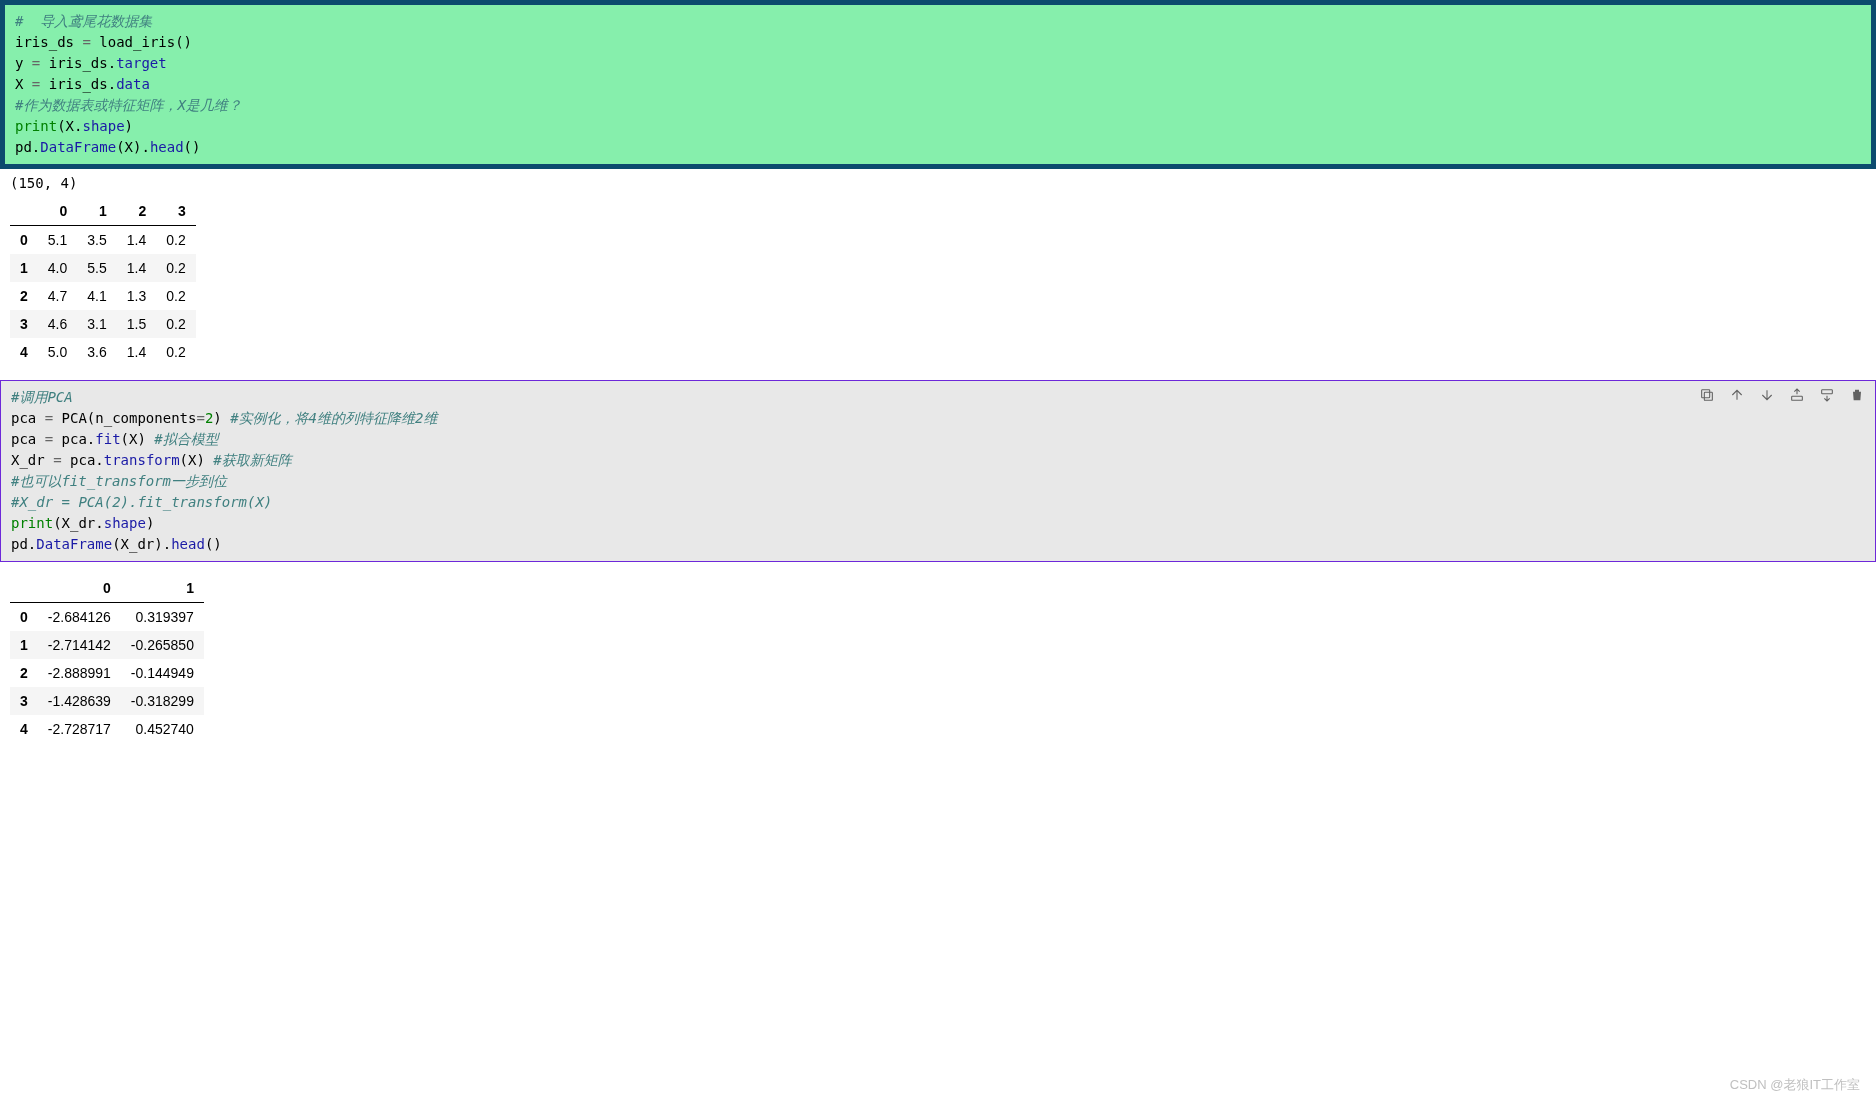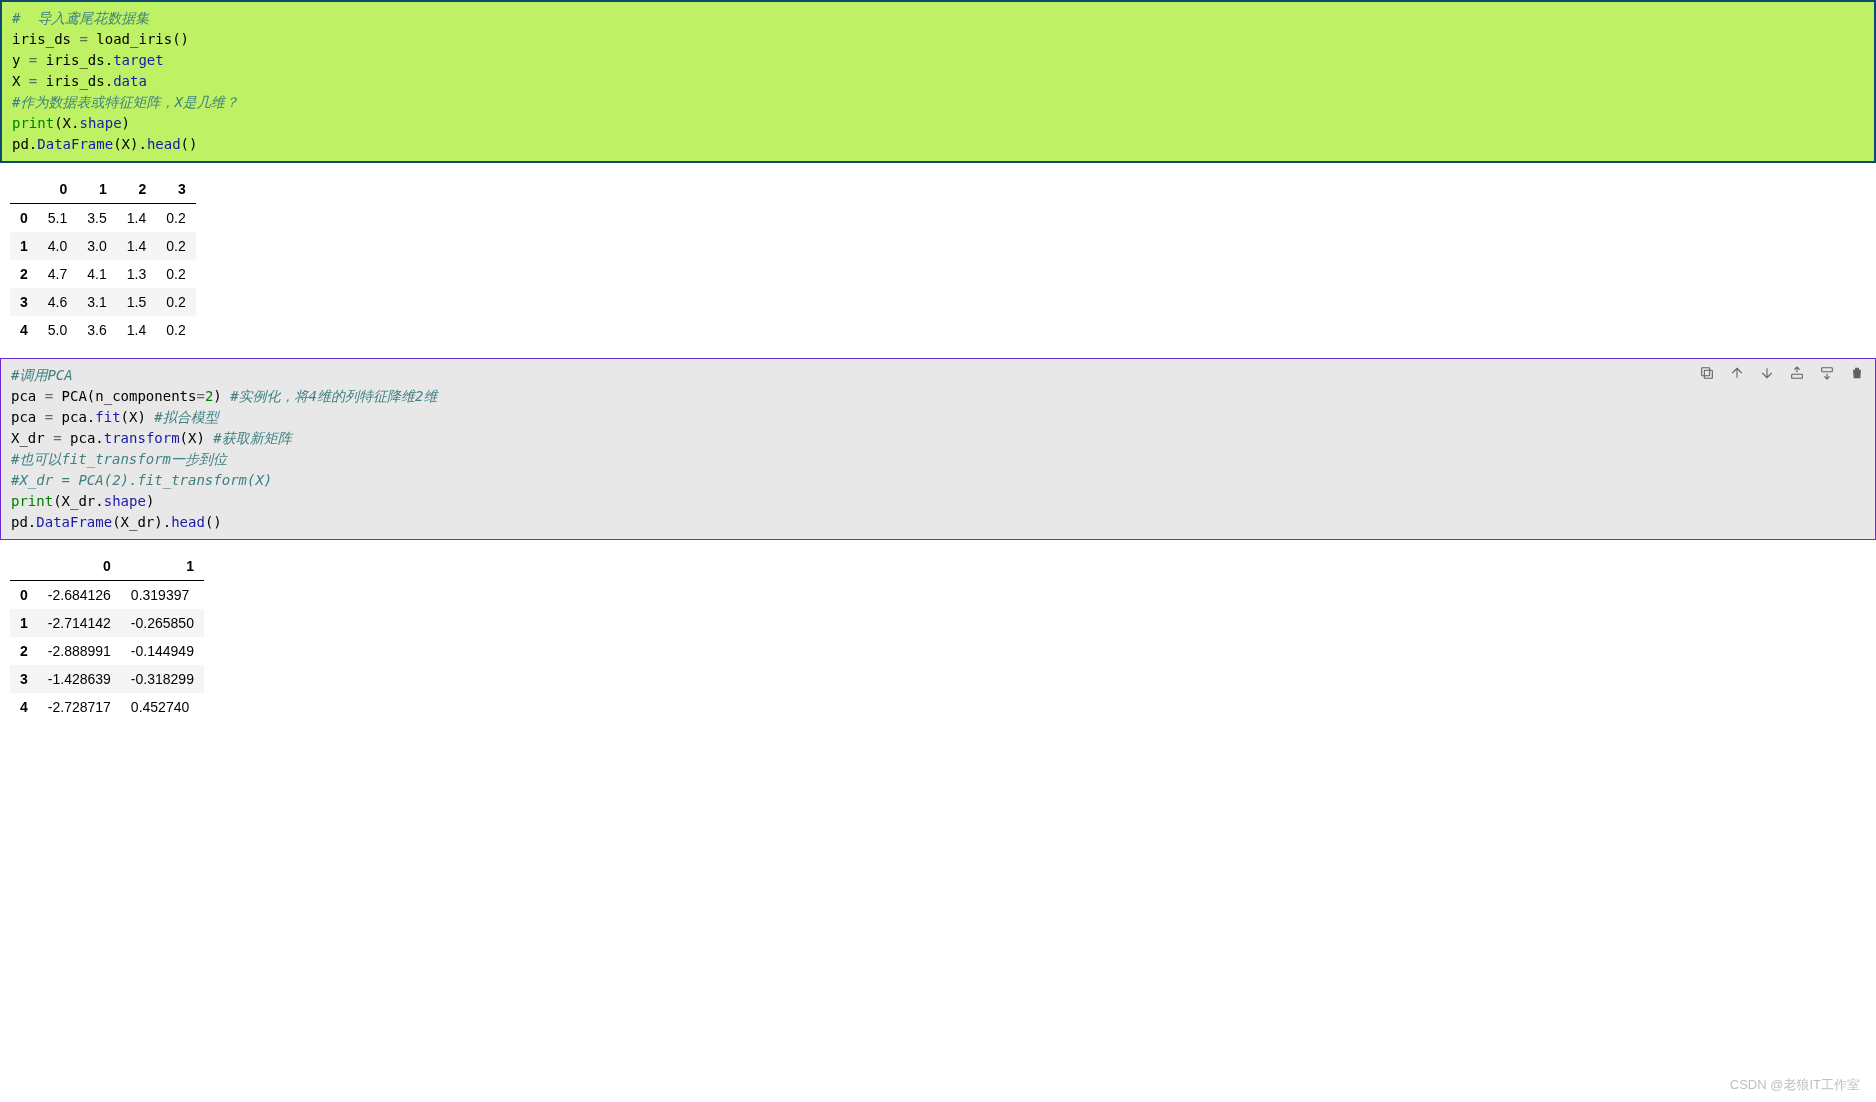--- a/index.html
+++ b/index.html
@@ -9,22 +9,22 @@
       background: #fff;
       color: #000;
       padding: 0;
     }
     .cell {
       display: flex;
       flex-direction: column;
       margin-bottom: 8px;
     }
     .code-input {
-      background: #bef264;
-      border: 2px solid #0c4a6e;
+      background: #86efac;
+      border: 5px solid #0c4a6e;
       padding: 6px 10px;
       position: relative;
     }
     .code-input.selected {
       background: #e8e8e8;
       border: 1px solid #6d28d9;
     }
     .code-input pre {
       font-family: Consolas, Menlo, "DejaVu Sans Mono", monospace;
       font-size: 14px;
@@ -57,21 +57,21 @@
       text-align: right;
       padding: 6px 10px;
       border-bottom: 1px solid #000;
     }
     .df-table tbody th {
       font-weight: bold;
       text-align: right;
       padding: 6px 10px;
     }
     .df-table tbody td {
-      text-align: left;
+      text-align: right;
       padding: 6px 10px;
       font-variant-numeric: tabular-nums;
     }
     .df-table tbody tr:nth-child(odd) { background: #fff; }
     .df-table tbody tr:nth-child(even) { background: #f5f5f5; }
     .toolbar {
       position: absolute;
       top: 4px;
       right: 8px;
       display: flex;
@@ -104,20 +104,21 @@
   <div class="code-input">
 <pre><span class="c-comment">#  导入鸢尾花数据集</span>
 <span>iris_ds </span><span class="c-op">=</span><span> load_iris()</span>
 <span>y </span><span class="c-op">=</span><span> iris_ds.</span><span class="c-attr">target</span>
 <span>X </span><span class="c-op">=</span><span> iris_ds.</span><span class="c-attr">data</span>
 <span class="c-comment">#作为数据表或特征矩阵，X是几维？</span>
 <span class="c-builtin">print</span><span>(X.</span><span class="c-attr">shape</span><span>)</span>
 <span>pd.</span><span class="c-attr">DataFrame</span><span>(X).</span><span class="c-attr">head</span><span>()</span></pre>
   </div>
   <div class="output">
+    <div class="output-text">(150, 4)</div>
     <table class="df-table">
       <thead>
         <tr>
           <th></th>
           <th>0</th>
           <th>1</th>
           <th>2</th>
           <th>3</th>
         </tr>
       </thead>
@@ -125,21 +126,21 @@
         <tr>
             <th>0</th>
             <td>5.1</td>
             <td>3.5</td>
             <td>1.4</td>
             <td>0.2</td>
           </tr>
         <tr>
             <th>1</th>
             <td>4.0</td>
-            <td>3.0</td>
+            <td>5.5</td>
             <td>1.4</td>
             <td>0.2</td>
           </tr>
         <tr>
             <th>2</th>
             <td>4.7</td>
             <td>4.1</td>
             <td>1.3</td>
             <td>0.2</td>
           </tr>

